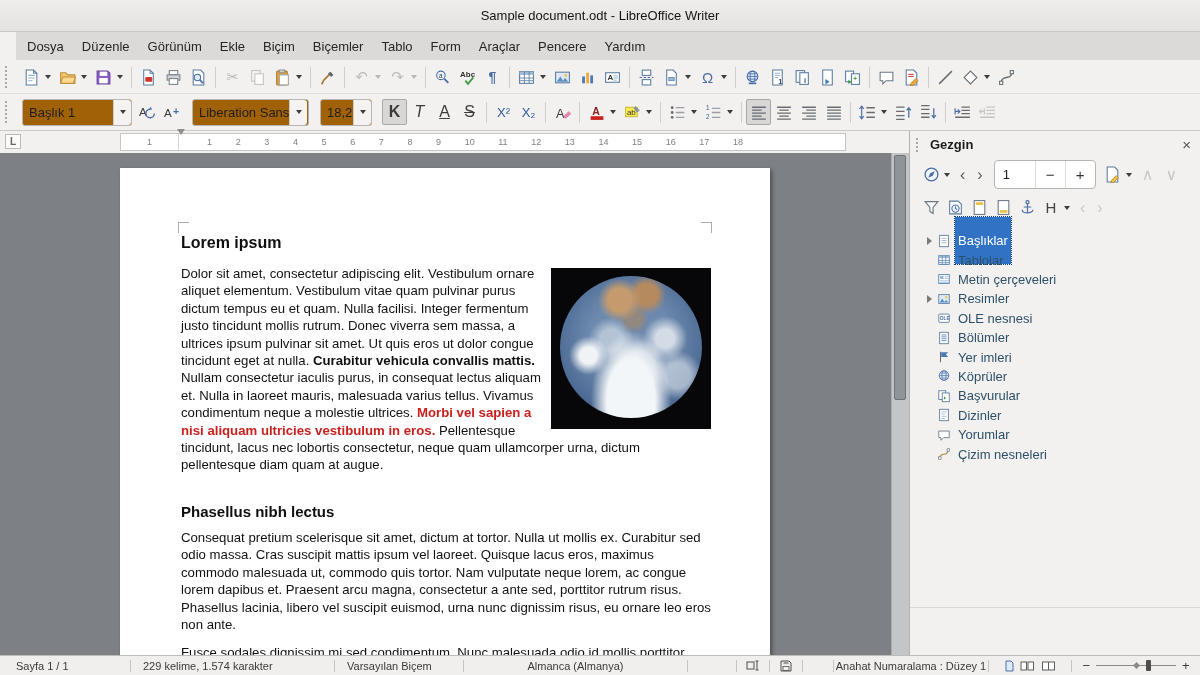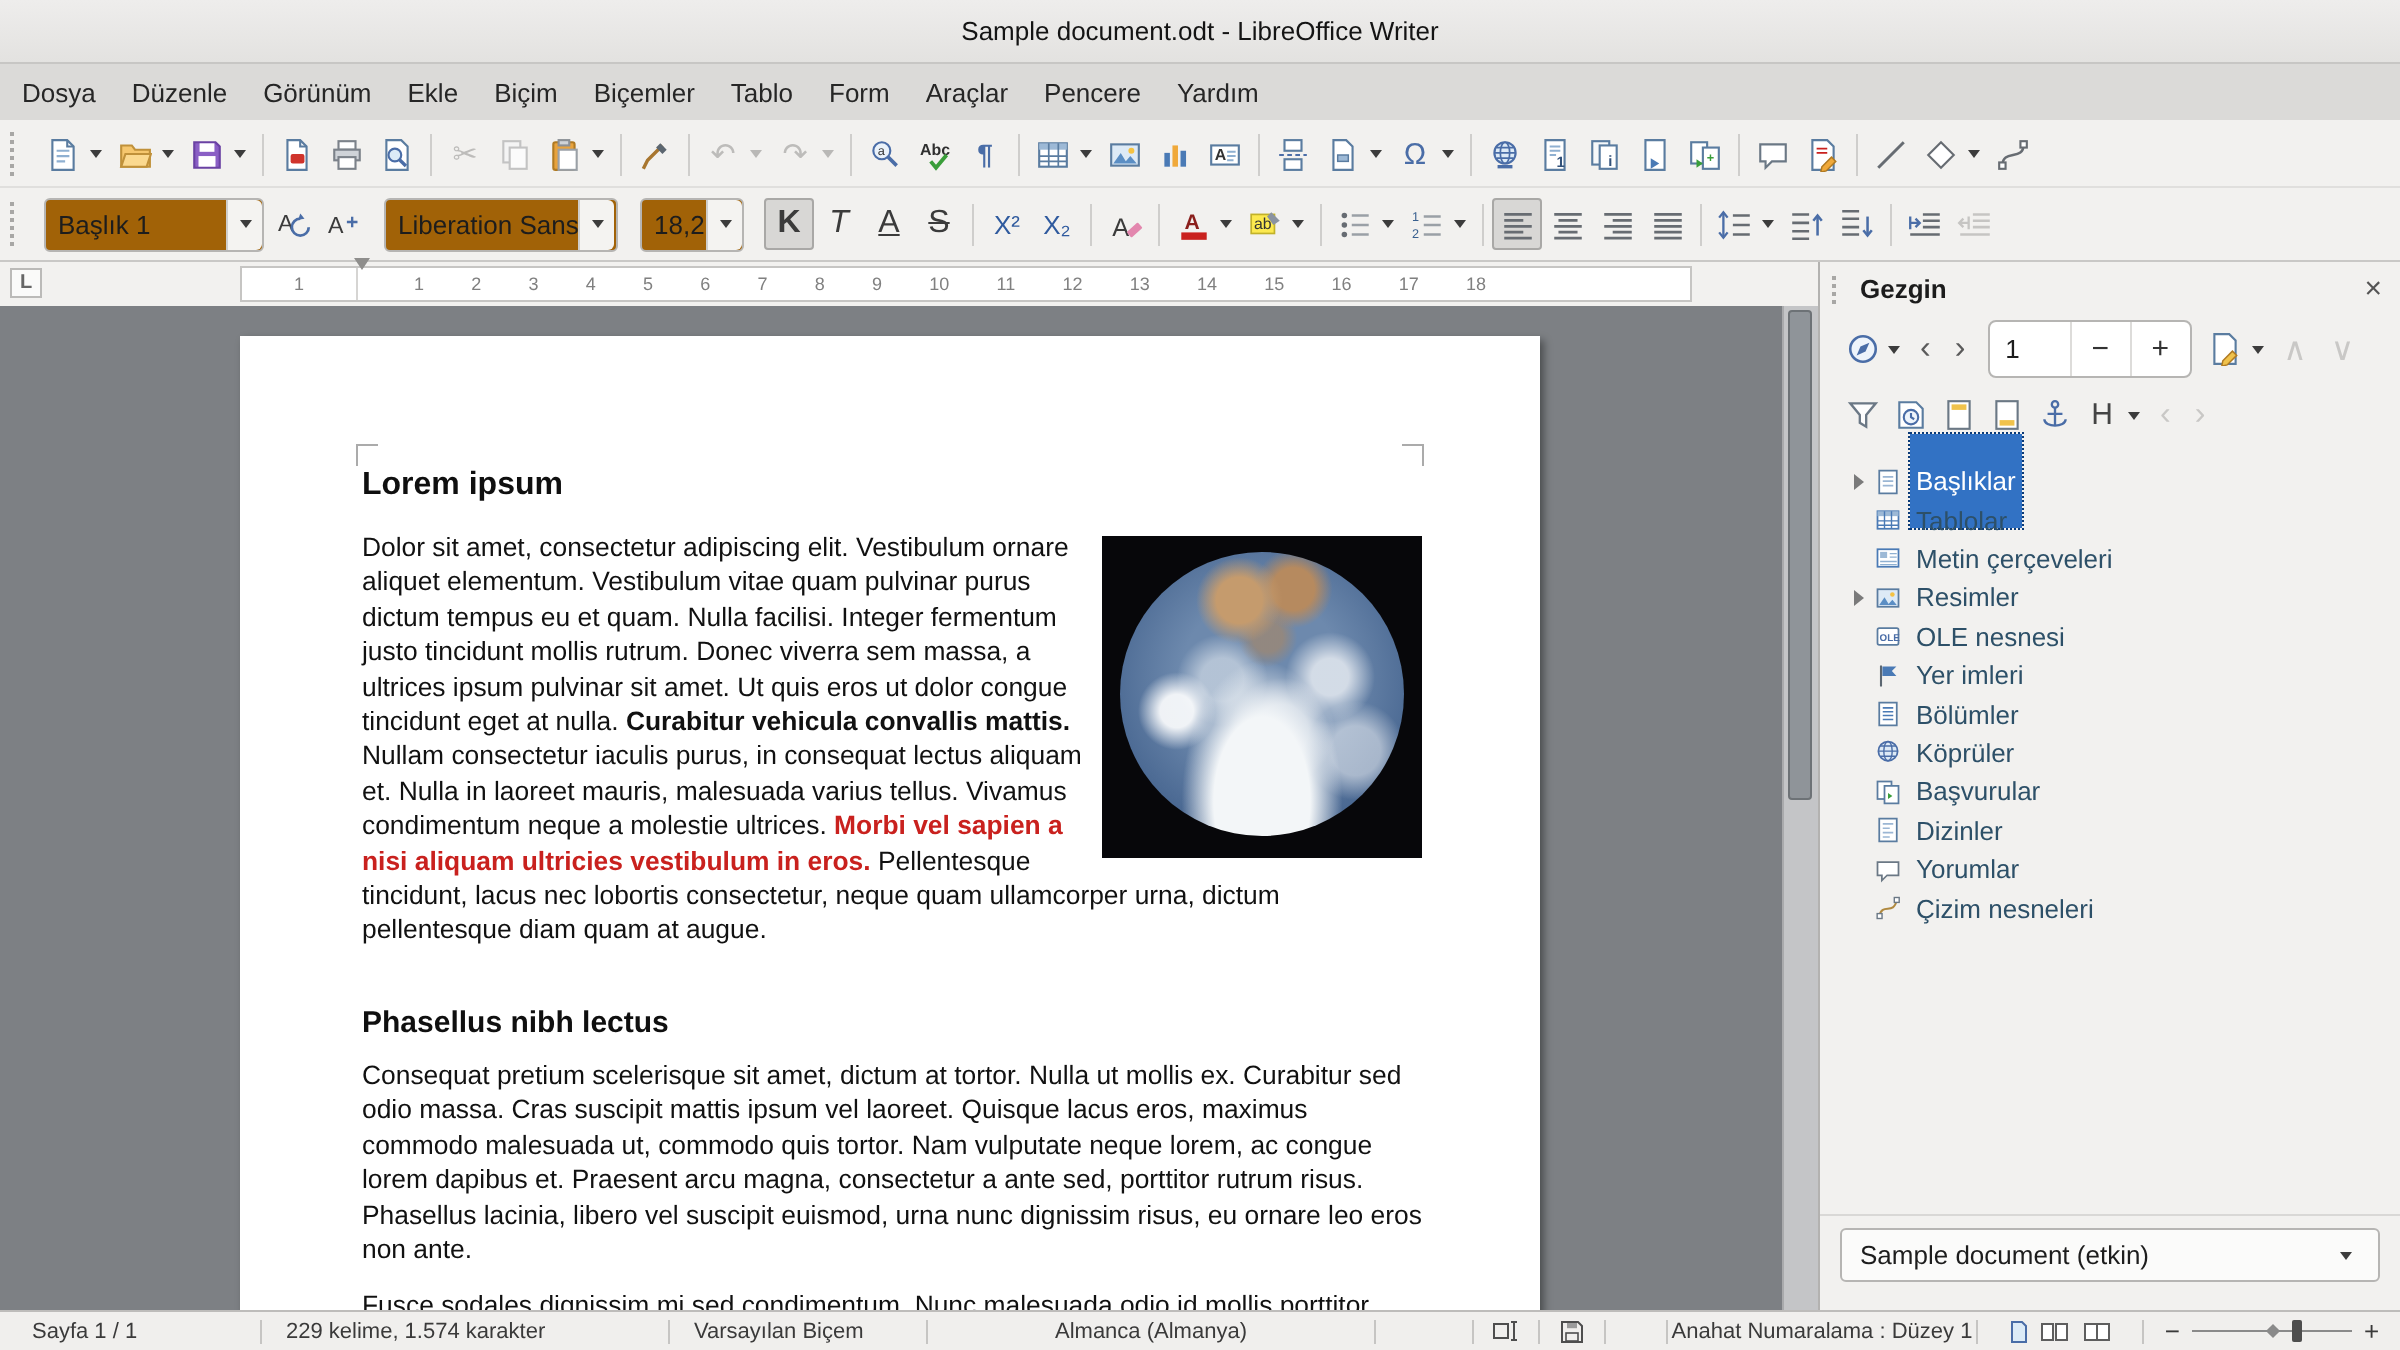--- a/index.html
+++ b/index.html
@@ -1,21 +1,21 @@
 <!DOCTYPE html>
 <html><head>
 <meta charset="utf-8">
 <style>
 *{margin:0;padding:0;box-sizing:border-box}
 html,body{width:1200px;height:675px;overflow:hidden;font-family:"Liberation Sans",sans-serif;background:#7d8084}
 .app{position:relative;width:1200px;height:675px;background:#f2f1ef;font-size:13px;color:#222}
 
 .titlebar{position:absolute;top:0;left:0;right:0;height:32px;background:linear-gradient(#eeedec,#e3e2e0);border-bottom:1px solid #c7c6c4;display:flex;align-items:center;justify-content:center;font-size:13px;color:#141414}
 
-.menubar{position:absolute;top:32px;left:0;right:0;height:28px;background:#dbdad8;display:flex;align-items:center;padding-left:2px;color:#262626}
+.menubar{position:absolute;top:32px;left:16px;right:0;height:28px;background:#dbdad8;display:flex;align-items:center;padding-left:2px;color:#262626}
 .mi{padding:5px 9px;cursor:default}
 
 .tb{position:absolute;left:0;right:0;display:flex;align-items:center;background:#f2f1ef}
 .tb.std{top:61px;height:33px;border-bottom:1px solid #e0dfdd}
 .tb.fmt{top:94px;height:37px;border-bottom:1px solid #c9c8c6}
 .grip{width:10px;height:22px;border-left:2px dotted #a8a7a5;margin:0 4px 0 5px}
 .tbi{min-width:25px;height:26px;display:flex;align-items:center;justify-content:center;border-radius:2px;position:relative}
 .tbi svg{display:block}
 .tbi.pressed{background:#d8d7d5;border:1px solid #a9a8a6}
 .dd{width:0;height:0;border-left:3.5px solid transparent;border-right:3.5px solid transparent;border-top:4px solid #3c3c3c;margin:0 4px 0 1px}
@@ -669,35 +669,35 @@
               <rect x="2" y="3.5" width="12" height="9.5" rx="1" fill="#fff" stroke="#5a7ca0"></rect>
               <text x="3.2" y="10.8" font-size="5.6" font-weight="bold" fill="#4a6da7">OLE</text>
             </svg>
           </span>
         <span class="tlabel">OLE nesnesi</span>
       </div>
       <div class="trow">
         <span class="tarrow"></span>
         <span class="ticon">
             <svg width="14" height="14" viewBox="0 0 16 16">
+              <rect x="3" y="1.5" width="10" height="13" fill="#fff" stroke="#5a7ca0"></rect>
+              <path d="M5 4.5h6M5 6.7h6M5 8.9h6M5 11.1h6" stroke="#4a7ab5" stroke-width=".9"></path>
+            </svg>
+          </span>
+        <span class="tlabel">Bölümler</span>
+      </div>
+      <div class="trow">
+        <span class="tarrow"></span>
+        <span class="ticon">
+            <svg width="14" height="14" viewBox="0 0 16 16">
               <path d="M4 2v12" stroke="#5c6670" stroke-width="1.2"></path>
               <path d="M4.8 2.5h8l-2.6 2.7 2.6 2.8h-8z" fill="#4a7ab5"></path>
             </svg>
           </span>
         <span class="tlabel">Yer imleri</span>
-      </div>
-      <div class="trow">
-        <span class="tarrow"></span>
-        <span class="ticon">
-            <svg width="14" height="14" viewBox="0 0 16 16">
-              <rect x="3" y="1.5" width="10" height="13" fill="#fff" stroke="#5a7ca0"></rect>
-              <path d="M5 4.5h6M5 6.7h6M5 8.9h6M5 11.1h6" stroke="#4a7ab5" stroke-width=".9"></path>
-            </svg>
-          </span>
-        <span class="tlabel">Bölümler</span>
       </div>
       <div class="trow">
         <span class="tarrow"></span>
         <span class="ticon">
             <svg width="14" height="14" viewBox="0 0 16 16">
               <circle cx="8" cy="7.5" r="5.5" fill="#ddeaf6" stroke="#4a6da7"></circle>
               <ellipse cx="8" cy="7.5" rx="2.4" ry="5.5" fill="none" stroke="#4a6da7" stroke-width=".8"></ellipse>
               <path d="M2.8 7.5h10.4M3.6 4.6h8.8M3.6 10.4h8.8" stroke="#4a6da7" stroke-width=".8"></path>
             </svg>
           </span>
@@ -739,24 +739,20 @@
             <svg width="14" height="14" viewBox="0 0 16 16">
               <path d="M3 12.5C5 4.5 11 12.5 13 3.5" fill="none" stroke="#b0893f" stroke-width="1.2"></path>
               <rect x="1.8" y="11.2" width="2.8" height="2.8" fill="#fff" stroke="#6b7885" stroke-width=".8"></rect>
               <rect x="11.6" y="2" width="2.8" height="2.8" fill="#fff" stroke="#6b7885" stroke-width=".8"></rect>
             </svg>
           </span>
         <span class="tlabel">Çizim nesneleri</span>
       </div>
     </div>
     <div class="navsep"></div>
-    <div class="docsel">
-      <span>Sample document (etkin)</span>
-      <i class="dd"></i>
-    </div>
   </div>
 
   <div class="statusbar">
     <span class="scell" style="width:130px;padding-left:16px">Sayfa 1 / 1</span>
     <span class="ssep"></span>
     <span class="scell" style="width:203px;padding-left:12px">229 kelime, 1.574 karakter</span>
     <span class="ssep"></span>
     <span class="scell" style="width:128px;padding-left:12px">Varsayılan Biçem</span>
     <span class="ssep"></span>
     <span class="scell" style="width:223px;justify-content:center">Almanca (Almanya)</span>

